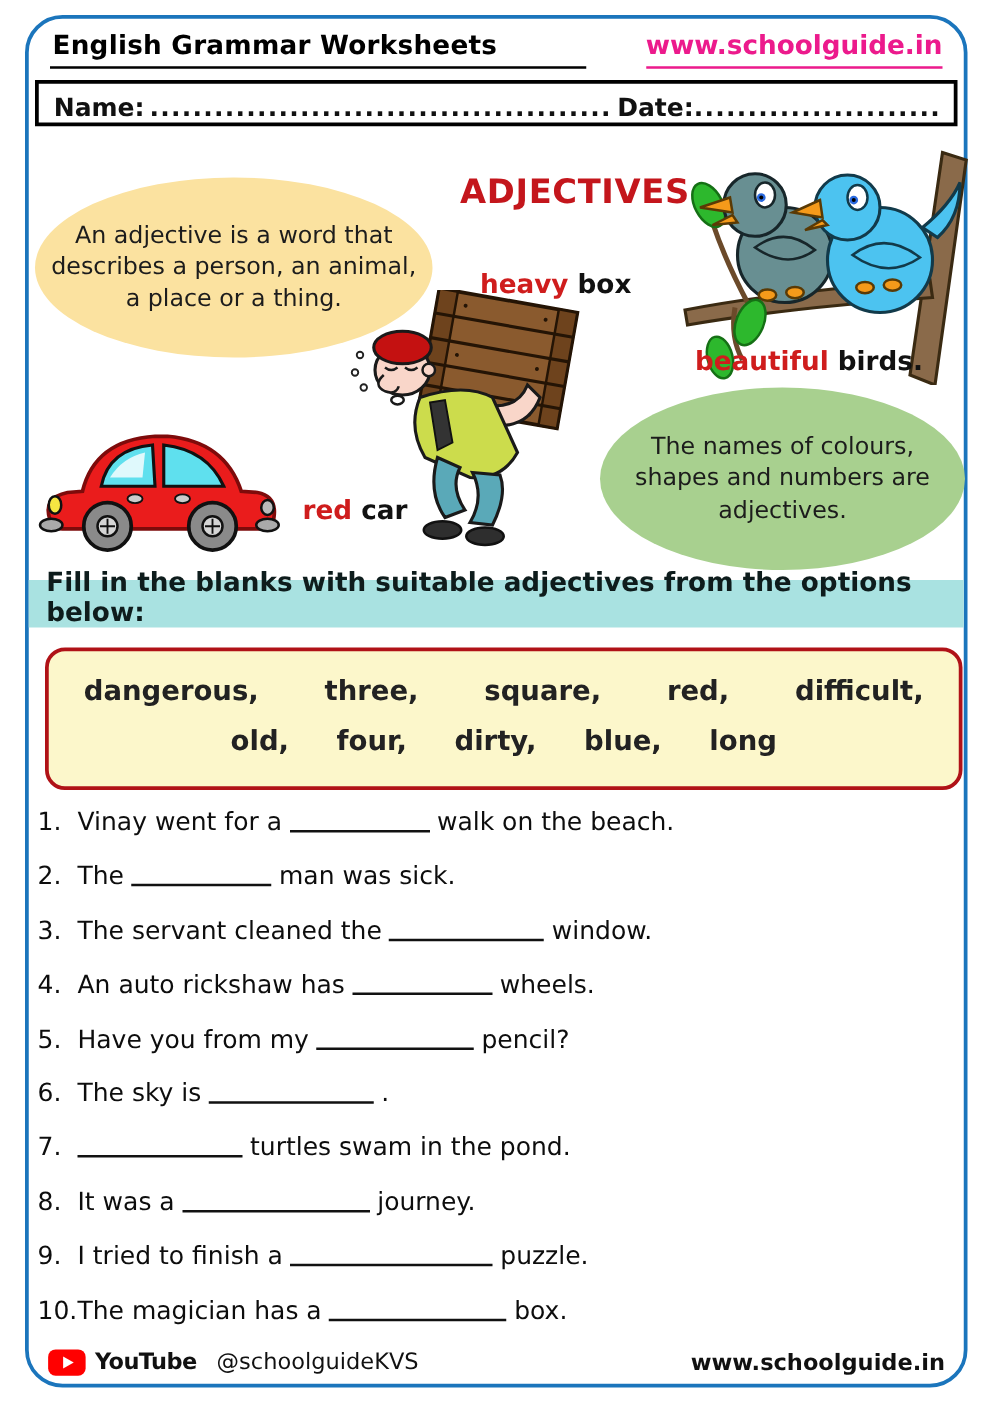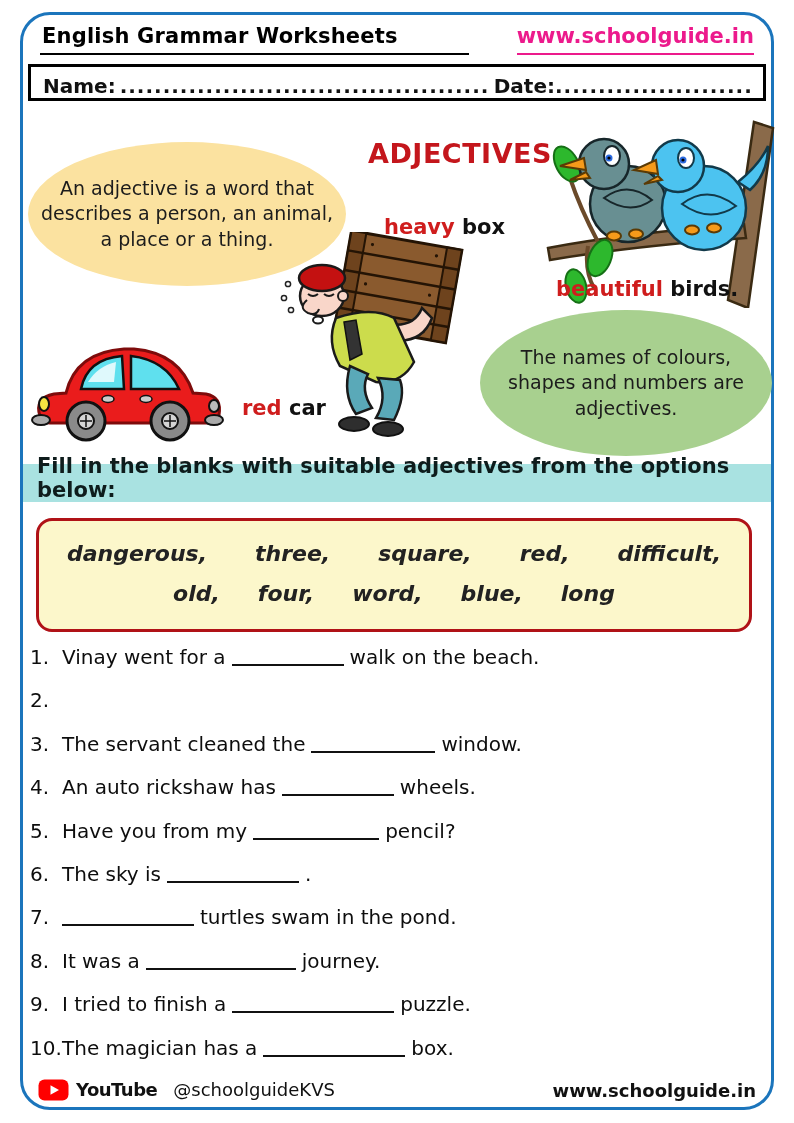--- a/index.html
+++ b/index.html
@@ -53,23 +53,23 @@
   .illus-man   { left:280px; top:232px; width:186px; height:210px; }
   .illus-car   { left:28px;  top:320px; width:200px; height:125px; }
   
   .instruction {
     position:absolute; left:23px; right:23px; top:464px; height:38px;
     background:#a9e2e1; display:flex; align-items:flex-end; padding-left:14px;
     font-size:21px; font-weight:600; color:#0e1c1c;
   }
   
   .wordbank {
-    position:absolute; left:36px; right:42px; top:518px; height:114px;
+    position:absolute; left:36px; right:24px; top:518px; height:114px;
     background:#fcf7cb; border:3px solid #b01217; border-radius:16px;
-    padding:20px 28px 0 28px; font-size:22px; font-weight:600; color:#222;font-style:italic;
+    padding:20px 28px 0 28px; font-size:22px; font-weight:600; color:#222;
   }
   .wb-row1 { display:flex; justify-content:space-between; }
   .wb-row2 { display:flex; justify-content:center; gap:38px; margin-top:15px; }
   
   .questions { position:absolute; left:30px; right:24px; top:645px; }
   .q-row { display:flex; align-items:baseline; height:43.4px; font-size:20px; font-weight:500; color:#0d0d0d; }
   .q-num { flex:none; width:32px; }
   .q-text { flex:1; white-space:nowrap; }
   .blank {
     display:inline-block; height:14px; border-bottom:2px solid #111;
@@ -218,33 +218,34 @@
     <div class="wb-row1">
       <span>dangerous,</span>
       <span>three,</span>
       <span>square,</span>
       <span>red,</span>
       <span>difficult,</span>
     </div>
     <div class="wb-row2">
       <span>old,</span>
       <span>four,</span>
-      <span>word,</span>
+      <span>dirty,</span>
       <span>blue,</span>
       <span>long</span>
     </div>
   </div>
 
   <div class="questions">
     <div class="q-row">
       <span class="q-num">1.</span>
       <span class="q-text"><span>Vinay went for a</span><span class="blank bw1"></span><span>walk on the beach.</span></span>
     </div>
     <div class="q-row">
       <span class="q-num">2.</span>
+      <span class="q-text"><span>The</span><span class="blank bw2"></span><span>man was sick.</span></span>
     </div>
     <div class="q-row">
       <span class="q-num">3.</span>
       <span class="q-text"><span>The servant cleaned the</span><span class="blank bw3"></span><span>window.</span></span>
     </div>
     <div class="q-row">
       <span class="q-num">4.</span>
       <span class="q-text"><span>An auto rickshaw has</span><span class="blank bw4"></span><span>wheels.</span></span>
     </div>
     <div class="q-row">

